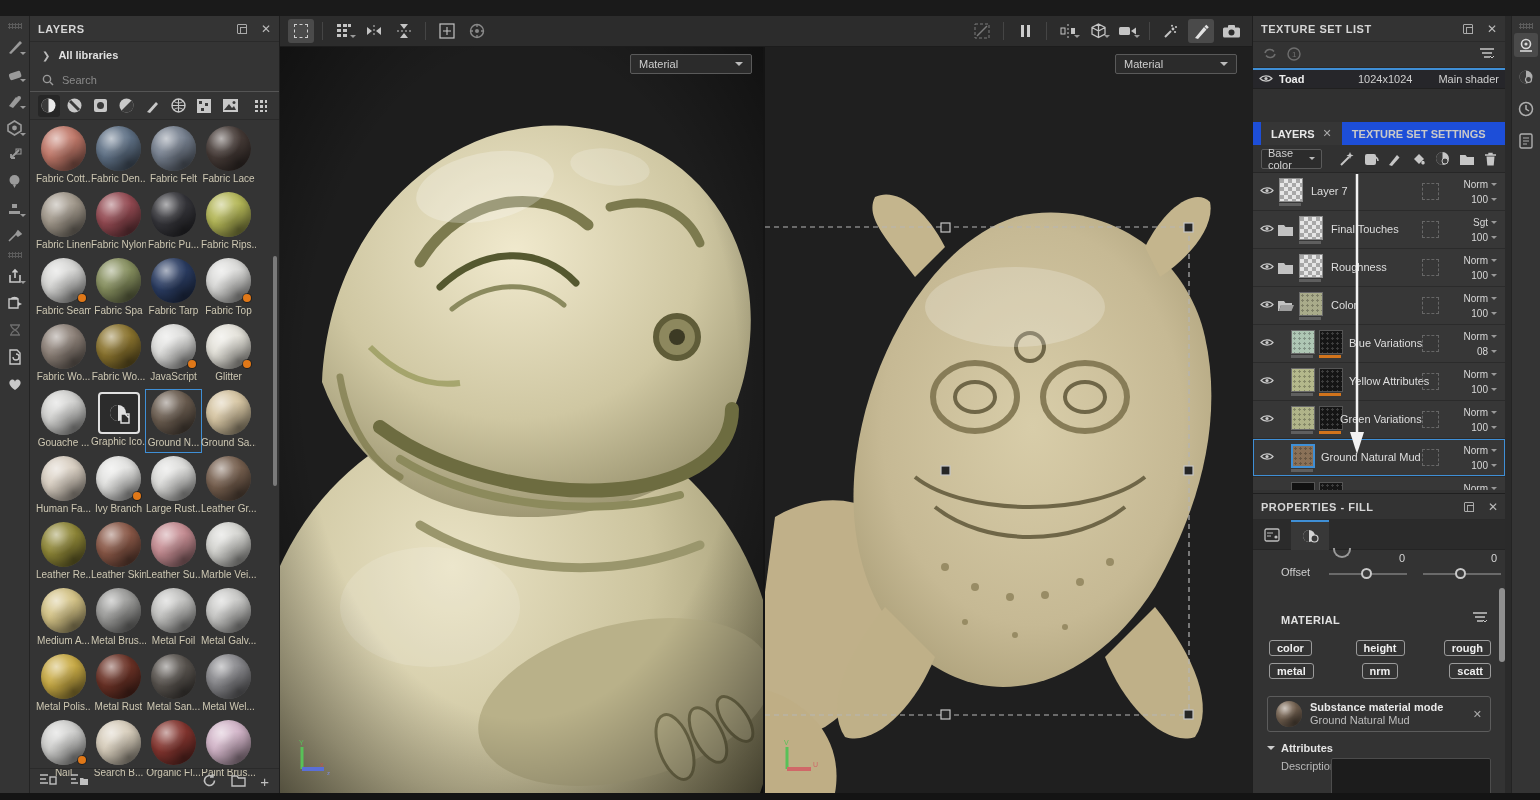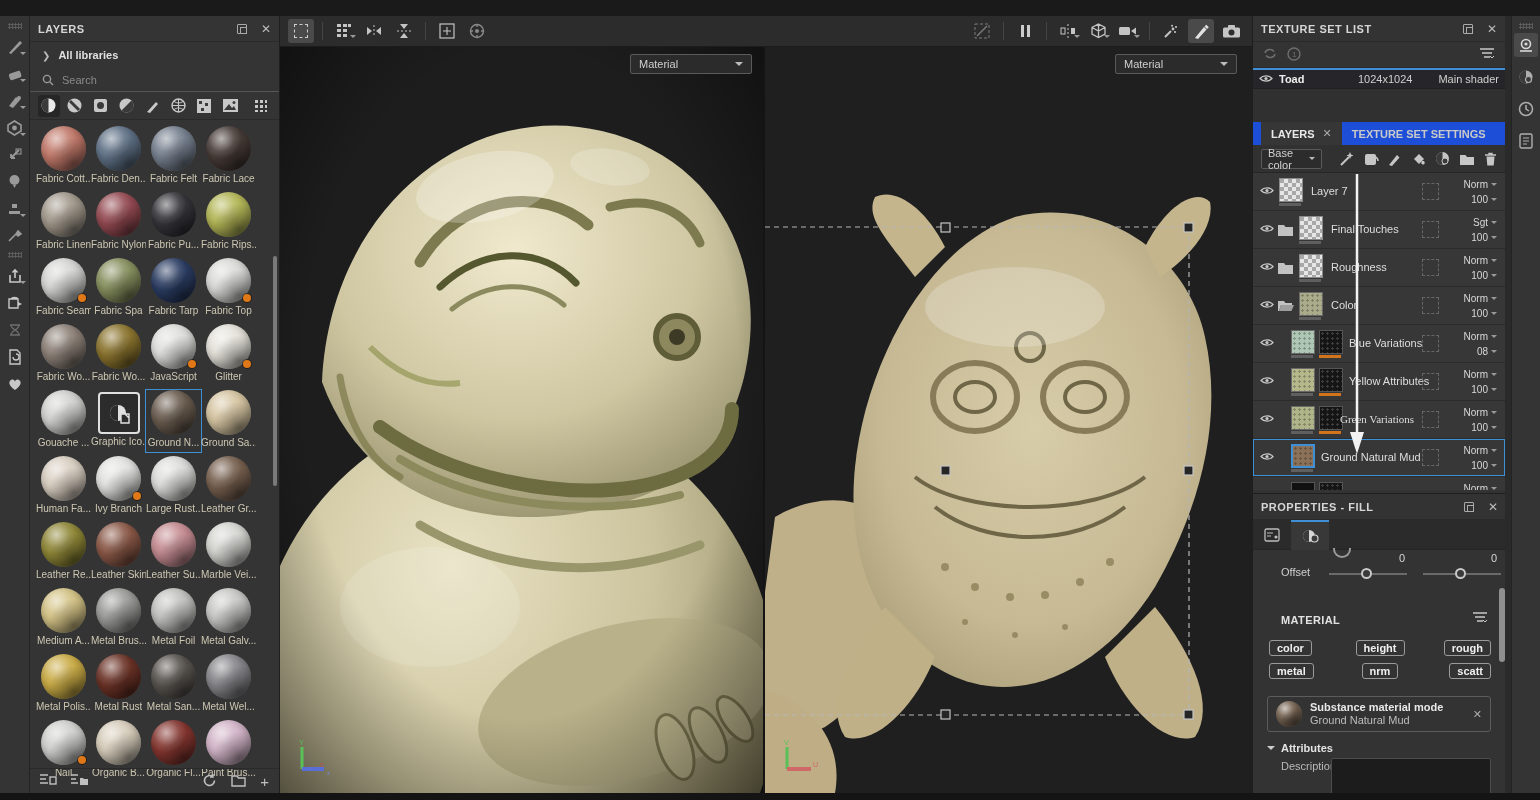--- a/index.html
+++ b/index.html
@@ -462,21 +462,21 @@
           <div class="sphere" style="--c: #87878b;"></div>
           <div class="asset-label">Metal Wel...</div>
         </div>
         <div class="asset-item">
           <div class="sphere" style="--c: #d0d0ce;"></div>
           <span class="badge"></span>
           <div class="asset-label">Nail</div>
         </div>
         <div class="asset-item">
           <div class="sphere" style="--c: #d7cdbb;"></div>
-          <div class="asset-label">Organic B...</div>
+          <div class="asset-label">Search B...</div>
         </div>
         <div class="asset-item">
           <div class="sphere" style="--c: #84352f;"></div>
           <div class="asset-label">Organic Fl...</div>
         </div>
         <div class="asset-item">
           <div class="sphere" style="--c: #d2b4c8;"></div>
           <div class="asset-label">Paint Brus...</div>
         </div>
       </div>
@@ -917,21 +917,21 @@
         </div>
         <div class="layer-row">
           <span class="lr-eye"><svg width="14" height="9">
               <path d="M1 4.5 C4 1 10 1 13 4.5 C10 8 4 8 1 4.5Z" fill="none" stroke="#c9c9c9" stroke-width="1.2"></path>
               <circle cx="7" cy="4.5" r="1.6" fill="#c9c9c9"></circle>
             </svg></span>
           <div class="lr-thumb texn" style="left: 38px; background: radial-gradient(rgba(0, 0, 0, 0.25) 1px, transparent 1.4px) 0% 0% / 5px 5px rgb(176, 180, 137);"></div>
           <div class="lr-thumb mask" style="left: 66px;"></div>
           <div class="lr-bar" style="left: 38px;"></div>
           <div class="lr-bar orange" style="left: 66px;"></div>
-          <span class="lr-name" style="left: 87px; font-family: Liberation Serif, serif;">Green Variations</span>
+          <span class="lr-name" style="left: 87px;">Green Variations</span>
           <div class="lr-dash"></div>
           <div class="lr-blend">
             <div><span>Norm</span><span class="bchev"></span></div>
             <div><span>100</span><span class="bchev"></span></div>
           </div>
         </div>
         <div class="layer-row sel">
           <span class="lr-eye"><svg width="14" height="9">
               <path d="M1 4.5 C4 1 10 1 13 4.5 C10 8 4 8 1 4.5Z" fill="none" stroke="#c9c9c9" stroke-width="1.2"></path>
               <circle cx="7" cy="4.5" r="1.6" fill="#c9c9c9"></circle>

